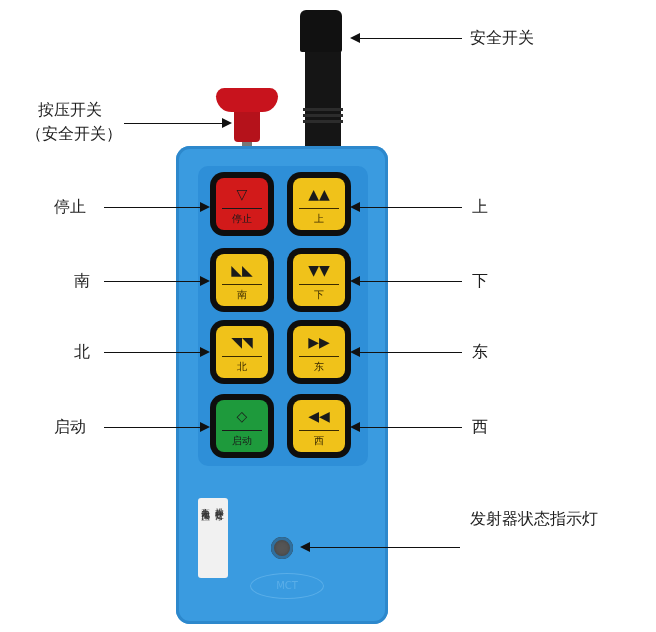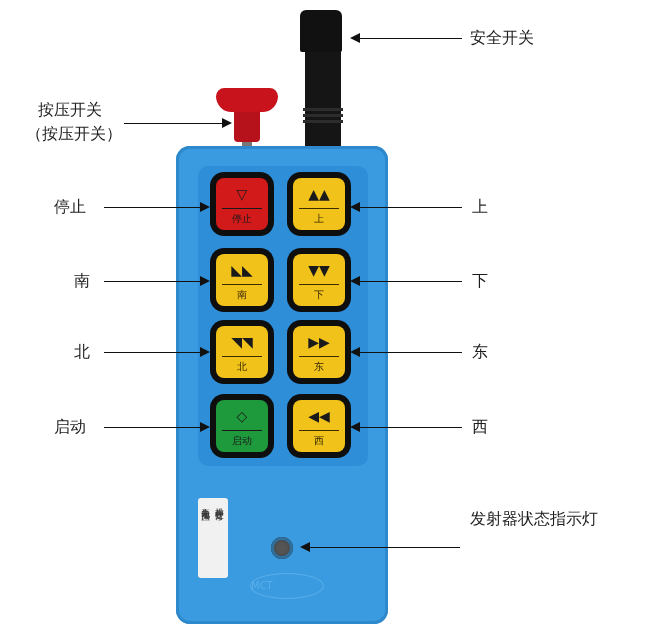--- a/index.html
+++ b/index.html
@@ -40,21 +40,21 @@
   .face.red .txt, .face.green .txt { color:#1a1a1a; }
   .face.red .bar, .face.green .bar { background:#1a1a1a; }
 
   .sticker { left:198px; top:498px; width:30px; height:80px; background:#f1f1f1; border-radius:3px;
              display:flex; flex-direction:row-reverse; justify-content:center; gap:2px; padding-top:3px; box-sizing:border-box; }
   .sticker span { writing-mode:vertical-rl; font-size:8.5px; color:#333; letter-spacing:1px; }
 
   .led { left:271px; top:537px; width:22px; height:22px; border-radius:50%; background:#555;
          box-shadow: inset 0 0 0 3px #2f6f9e, inset 0 0 6px #222; }
   .logo { left:250px; top:573px; width:72px; height:24px; border-radius:50%; border:1px solid #5aaee8;
-          color:#5aaee8; font-size:10px; line-height:24px; }
+          color:#5aaee8; font-size:10px; text-align:center; line-height:24px; }
 </style>
 </head>
 <body>
 
 <div class="abs antenna-shaft"></div>
 <div class="abs antenna-cap"></div>
 <div class="abs antenna-ring" style="top:108px"></div>
 <div class="abs antenna-ring" style="top:114px"></div>
 <div class="abs antenna-ring" style="top:120px"></div>
 
@@ -141,21 +141,21 @@
 <div class="arrow left" style="left:352px;top:352px;width:110px"></div>
 <div class="lbl" style="left:472px;top:342px">东</div>
 
 <div class="arrow left" style="left:352px;top:427px;width:110px"></div>
 <div class="lbl" style="left:472px;top:417px">西</div>
 
 <div class="arrow left" style="left:302px;top:547px;width:158px"></div>
 <div class="lbl" style="left:470px;top:509px">发射器状态指示灯</div>
 
 <div class="lbl" style="left:38px;top:100px">按压开关</div>
-<div class="lbl" style="left:26px;top:124px">（按压开关）</div>
+<div class="lbl" style="left:26px;top:124px">（安全开关）</div>
 <div class="arrow right" style="left:124px;top:123px;width:106px"></div>
 
 <div class="lbl" style="left:54px;top:197px">停止</div>
 <div class="arrow right" style="left:104px;top:207px;width:104px"></div>
 
 <div class="lbl" style="left:74px;top:271px">南</div>
 <div class="arrow right" style="left:104px;top:281px;width:104px"></div>
 
 <div class="lbl" style="left:74px;top:342px">北</div>
 <div class="arrow right" style="left:104px;top:352px;width:104px"></div>

